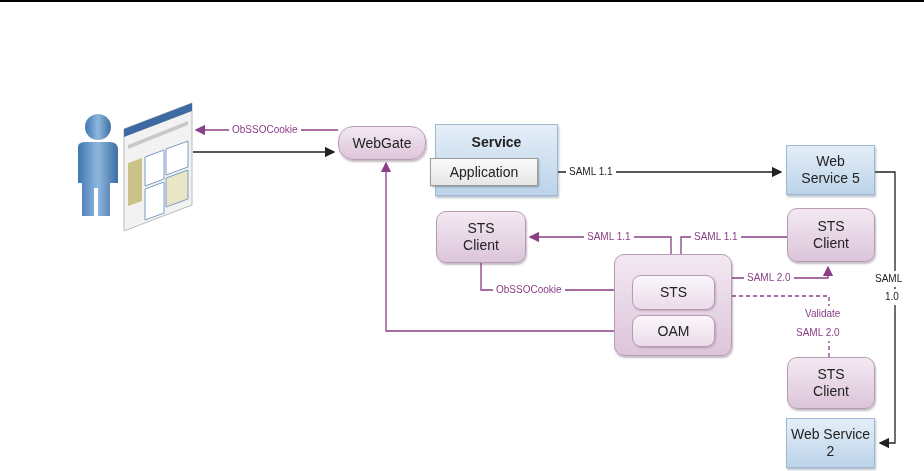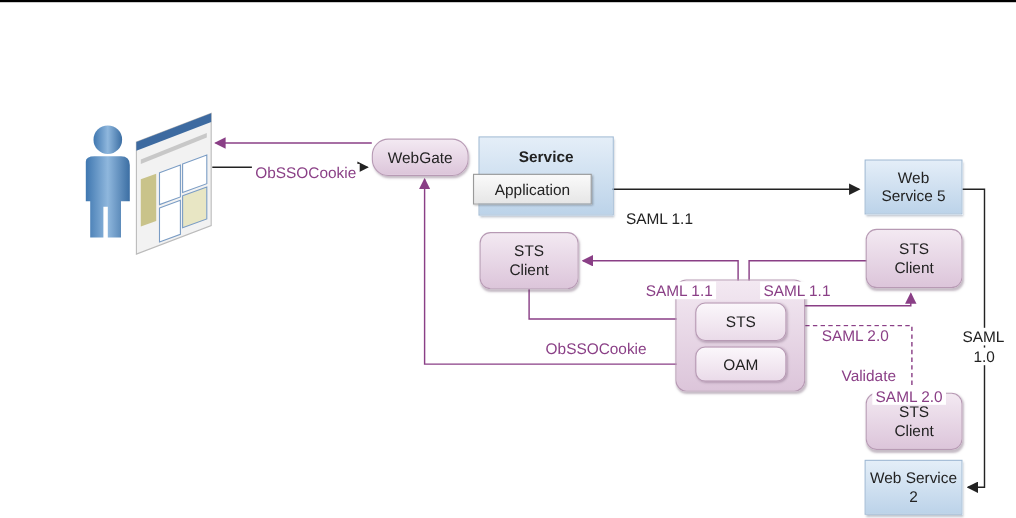--- a/index.html
+++ b/index.html
@@ -4,21 +4,21 @@
 <style>
   html, body { margin:0; padding:0; background:#ffffff; }
   body { width:924px; height:471px; position:relative; overflow:hidden; font-family:"Liberation Sans", sans-serif; }
   .topline { position:absolute; left:0; top:0; width:924px; height:2px; background:#000; }
   svg.lines { position:absolute; left:0; top:0; width:924px; height:471px; }
   .node { position:absolute; box-sizing:border-box; display:flex; align-items:center; justify-content:center; text-align:center; font-size:14px; color:#222; line-height:17px; }
   .purple { background:linear-gradient(#f3e9f2, #dcc5da); border:1px solid #b79ab4; border-radius:10px; box-shadow:1px 2px 2px rgba(90,60,90,0.35); }
   .blue { background:linear-gradient(#e4eef8, #bcd3e9); border:1px solid #9fb9d4; box-shadow:1px 2px 2px rgba(60,80,110,0.35); }
   .inner { background:linear-gradient(#fbf7fb, #eadbe9); border:1px solid #b79ab4; border-radius:9px; box-shadow:1px 1px 2px rgba(90,60,90,0.3); }
   .appbox { background:linear-gradient(#fafafa, #e6e6e6); border:1px solid #9a9a9a; box-shadow:1px 1px 2px rgba(0,0,0,0.3); }
-  .lbl { position:absolute; font-size:14px; white-space:nowrap; background:#fff; padding:0 3px; line-height:16px;margin-top:27px; }
+  .lbl { position:absolute; font-size:10px; white-space:nowrap; background:#fff; padding:0 3px; line-height:16px; }
   .lbl.p { color:#8a3f86; }
   .lbl.k { color:#222; }
 </style>
 </head>
 <body>
 
 <div class="topline"></div>
 
 <svg class="lines" viewBox="0 0 924 471">
   <defs>
@@ -112,16 +112,16 @@
 <div class="node blue" style="left:786px;top:418px;width:89px;height:50px;padding:0 0">
   <span>Web Service 2</span>
 </div>
 
 <span class="lbl p" style="left:229px;top:122px">ObSSOCookie</span>
 <span class="lbl k" style="left:566px;top:164px">SAML 1.1</span>
 <span class="lbl p" style="left:584px;top:229px">SAML 1.1</span>
 <span class="lbl p" style="left:691px;top:229px">SAML 1.1</span>
 <span class="lbl p" style="left:493px;top:282px">ObSSOCookie</span>
 <span class="lbl p" style="left:744px;top:270px">SAML 2.0</span>
-<span class="lbl p" style="left:762px;top:306px">Validate</span>
+<span class="lbl p" style="left:802px;top:306px">Validate</span>
 <span class="lbl p" style="left:793px;top:325px">SAML 2.0</span>
 <span class="lbl k" style="left:872px;top:271px">SAML</span>
 <span class="lbl k" style="left:882px;top:289px">1.0</span>
 
 </body></html>

